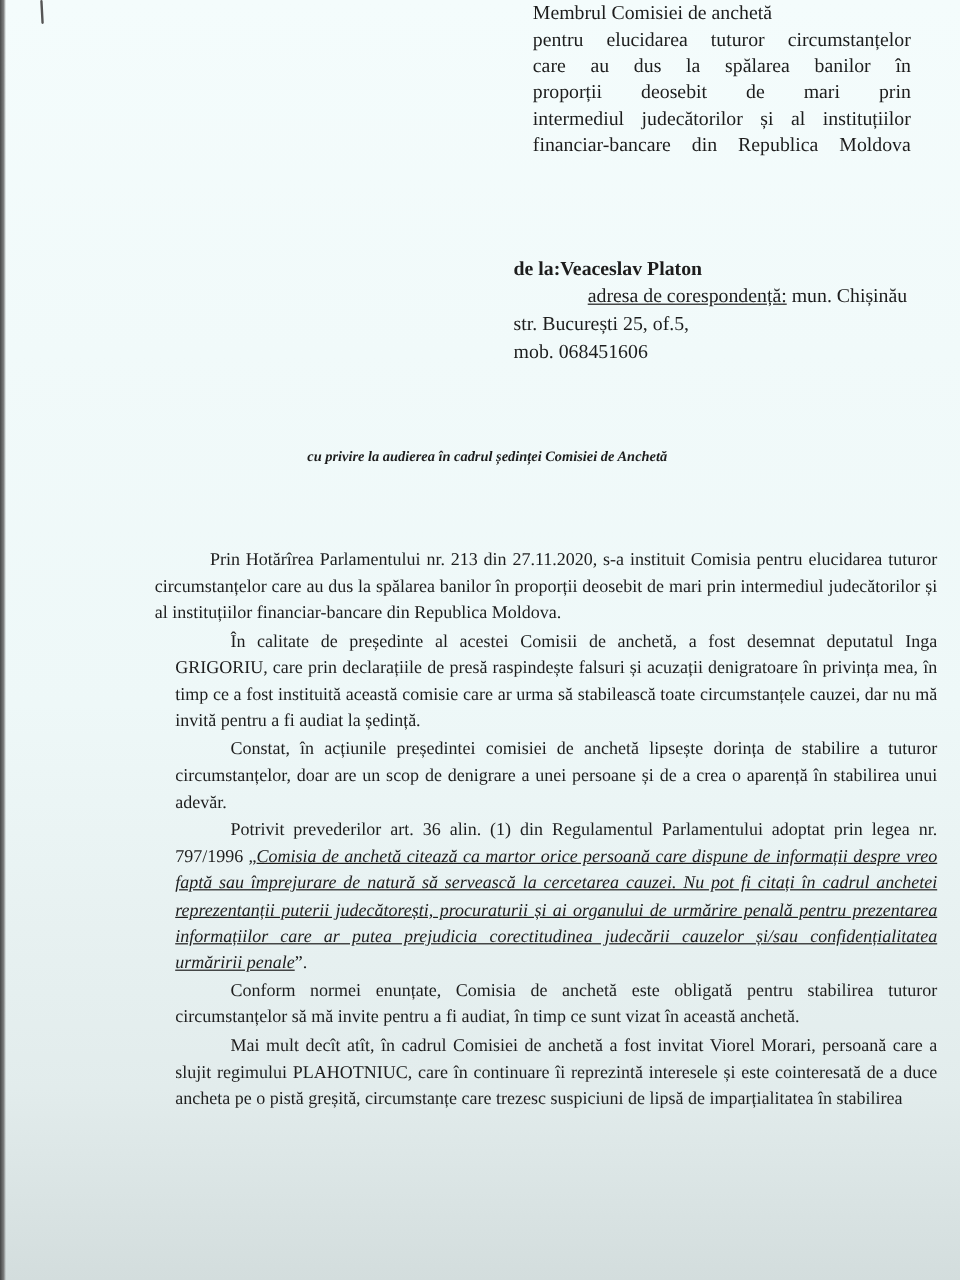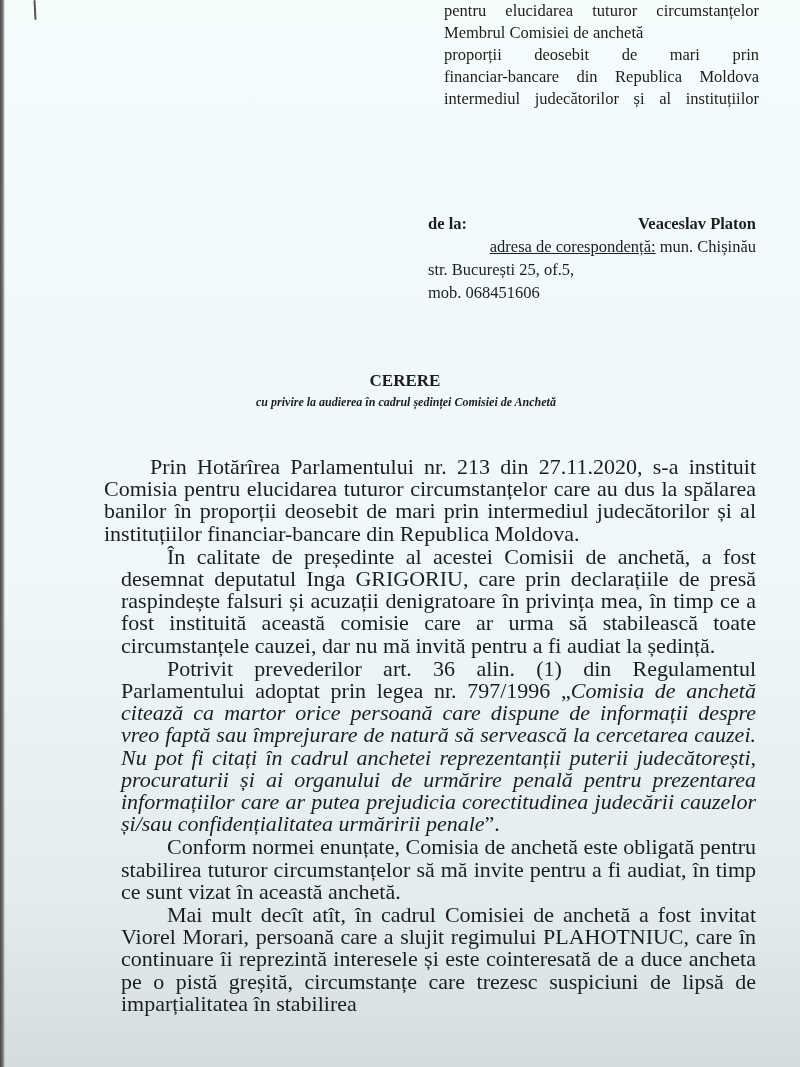--- a/index.html
+++ b/index.html
@@ -22,66 +22,67 @@
     position: absolute; left: 444px; top: 0px; width: 315px;
     font-size: 16.5px; line-height: 22px;
   }
   .addressee .name { font-weight: bold; font-size: 16.5px; }
   .addressee .line { text-align: justify; text-align-last: justify; white-space: nowrap; }
   .addressee .line.last-left { text-align-last: left; }
   .sender {
     position: absolute; left: 428px; top: 212px; width: 328px;
     font-size: 16.5px; line-height: 23px;
   }
-  .sender .row1 { display: flex; justify-content: space-between; font-weight: bold; }
+  .sender .row1 { display: flex; font-weight: bold; }
   .sender .row2 { text-align: right; }
   .sender .row2 .label { font-weight: normal; text-decoration: underline; }
   .sender .right { text-align: left; }
   .title-block { position: absolute; left: 0; top: 370px; width: 800px; text-align: center; }
   .title-block .title { font-weight: bold; font-size: 17px; line-height: 22px; margin-left: 10px; }
   .title-block .subtitle { font-style: italic; font-weight: bold; font-size: 12px; line-height: 20px; margin-left: 12px; }
   .body {
-    position: absolute; left: 104px; top: 456px; width: 652px;
-    font-size: 22px; line-height: 22.2px;
+    position: absolute; left: 129px; top: 456px; width: 652px;
+    font-size: 15px; line-height: 22.2px;
   }
   .body p { margin: 0; text-align: justify; text-indent: 46px; }
   .body p + p { margin-top: 1px; margin-left: 17px; }
-  .body em { font-style: italic; }
+  .body em { font-style: italic; text-decoration: underline; }
 </style>
 </head>
 <body>
 
 <div class="page-edge"></div>
 <div class="pen-mark"></div>
 
 <div class="addressee">
+  <div class="line last-left">Membrul Comisiei de anchetă</div>
   <div class="line">pentru elucidarea tuturor circumstanțelor</div>
-  <div class="line last-left">Membrul Comisiei de anchetă</div>
+  <div class="line">care au dus la spălarea banilor în</div>
   <div class="line">proporții deosebit de mari prin</div>
+  <div class="line">intermediul judecătorilor și al instituțiilor</div>
   <div class="line">financiar-bancare din Republica Moldova</div>
-  <div class="line">intermediul judecătorilor și al instituțiilor</div>
 </div>
 
 <div class="sender">
   <div class="row1">
     <span>de la:</span>
     <span>Veaceslav Platon</span>
   </div>
   <div class="row2">
     <span class="label">adresa de corespondență:</span>
     <span>mun. Chișinău</span>
   </div>
   <div class="right">str. București 25, of.5,</div>
   <div class="right">mob. 068451606</div>
 </div>
 
 <div class="title-block">
-  <div class="title">CERERE</div>
   <div class="subtitle">cu privire la audierea în cadrul ședinței Comisiei de Anchetă</div>
 </div>
 
 <div class="body">
   <p>Prin Hotărîrea Parlamentului nr. 213 din 27.11.2020, s-a instituit Comisia pentru elucidarea tuturor circumstanțelor care au dus la spălarea banilor în proporții deosebit de mari prin intermediul judecătorilor și al instituțiilor financiar-bancare din Republica Moldova.</p>
   <p>În calitate de președinte al acestei Comisii de anchetă, a fost desemnat deputatul Inga GRIGORIU, care prin declarațiile de presă raspindește falsuri și acuzații denigratoare în privința mea, în timp ce a fost instituită această comisie care ar urma să stabilească toate circumstanțele cauzei, dar nu mă invită pentru a fi audiat la ședință.</p>
+  <p>Constat, în acțiunile președintei comisiei de anchetă lipsește dorința de stabilire a tuturor circumstanțelor, doar are un scop de denigrare a unei persoane și de a crea o aparență în stabilirea unui adevăr.</p>
   <p><span>Potrivit prevederilor art. 36 alin. (1) din Regulamentul Parlamentului adoptat prin legea nr. 797/1996 „</span><em>Comisia de anchetă citează ca martor orice persoană care dispune de informații despre vreo faptă sau împrejurare de natură să servească la cercetarea cauzei. Nu pot fi citați în cadrul anchetei reprezentanții puterii judecătorești, procuraturii și ai organului de urmărire penală pentru prezentarea informațiilor care ar putea prejudicia corectitudinea judecării cauzelor și/sau confidențialitatea urmăririi penale</em><span>”.</span></p>
   <p>Conform normei enunțate, Comisia de anchetă este obligată pentru stabilirea tuturor circumstanțelor să mă invite pentru a fi audiat, în timp ce sunt vizat în această anchetă.</p>
   <p>Mai mult decît atît, în cadrul Comisiei de anchetă a fost invitat Viorel Morari, persoană care a slujit regimului PLAHOTNIUC, care în continuare îi reprezintă interesele și este cointeresată de a duce ancheta pe o pistă greșită, circumstanțe care trezesc suspiciuni de lipsă de imparțialitatea în stabilirea</p>
 </div>
 
 </body></html>

